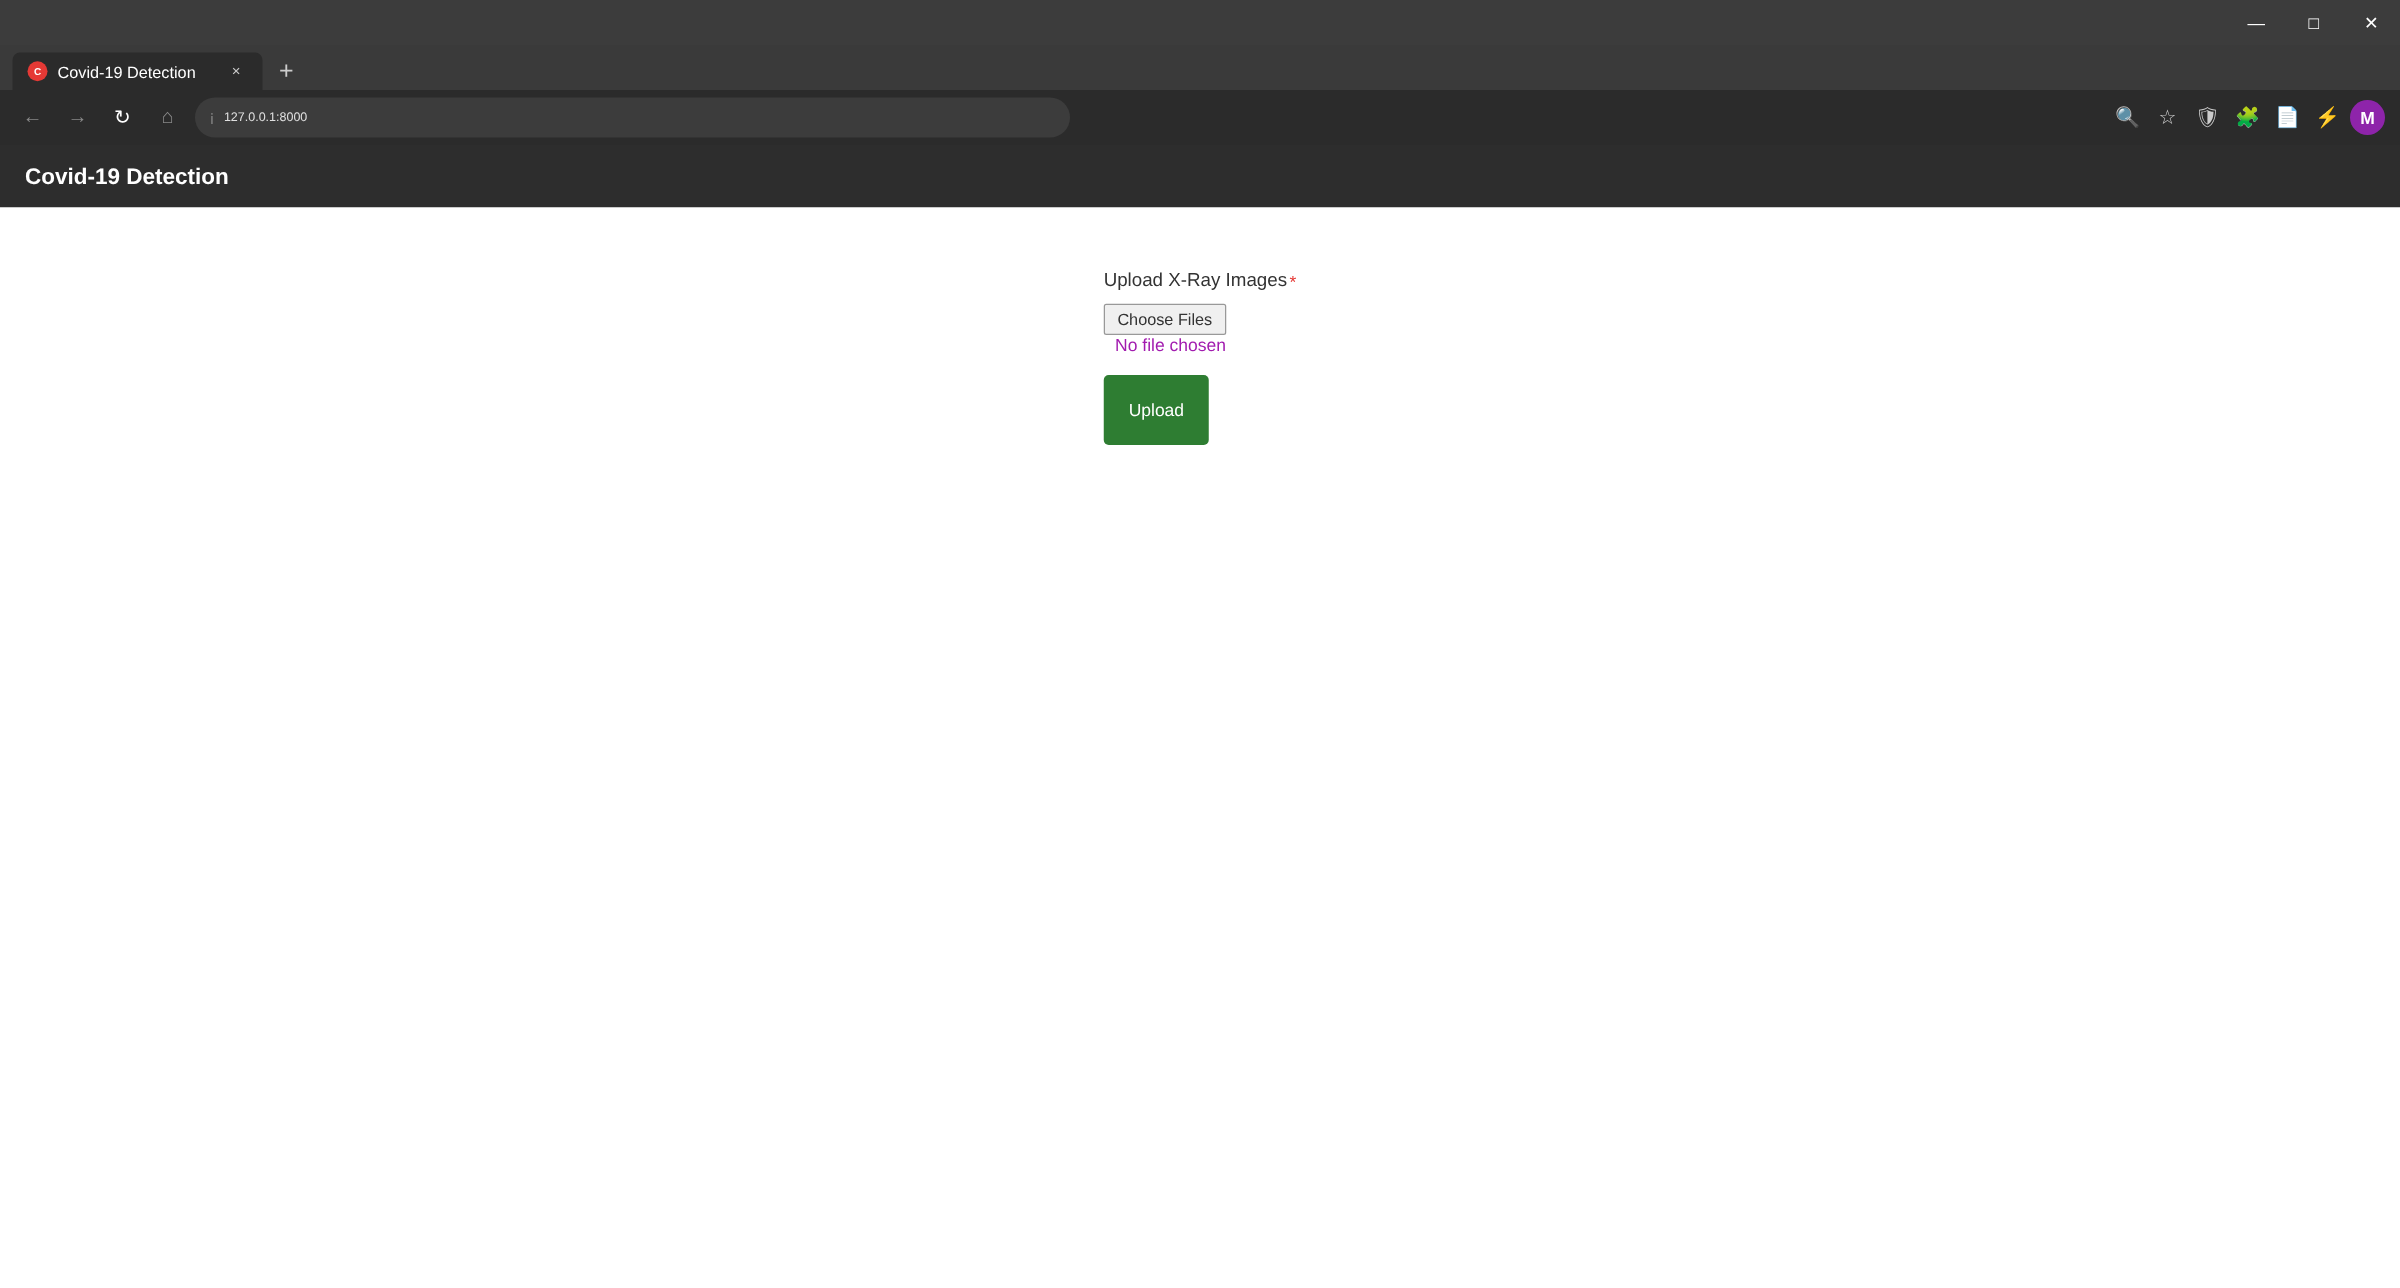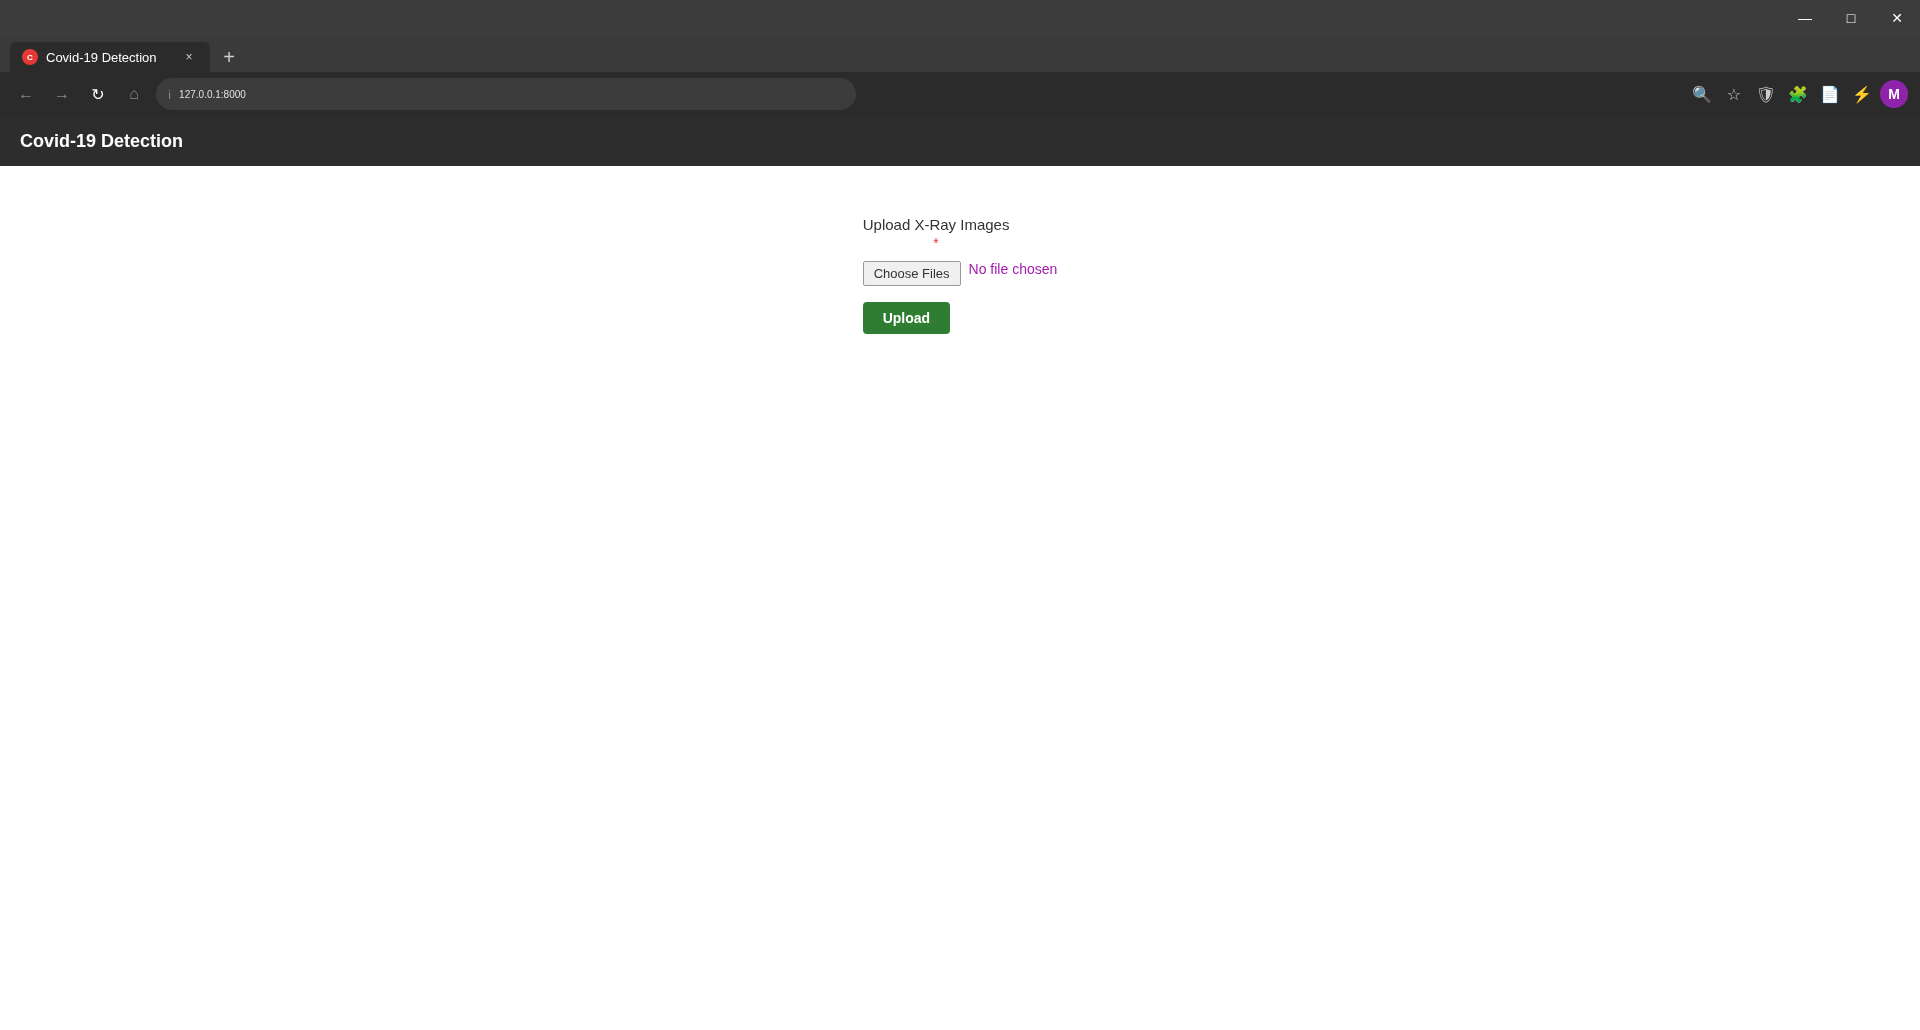--- a/index.html
+++ b/index.html
@@ -228,33 +228,33 @@
       margin-top: 10px;
     }
 
     .form-label {
       font-size: 15px;
       color: #333;
       margin-bottom: 10px;
       display: flex;
       align-items: center;
       gap: 2px;
-      flex-direction: column;
     }
 
     .required-star {
       color: #e53935;
       font-size: 14px;
     }
 
     .file-input-row {
       display: flex;
-      align-items: flex-start;
+      align-items: flex-end;
       gap: 0;
       margin-bottom: 16px;
+      flex-direction: column;
     }
 
     .choose-files-btn {
       padding: 4px 10px;
       background: #f0f0f0;
       border: 1px solid #999;
       border-radius: 2px;
       font-size: 13px;
       color: #333;
       cursor: pointer;
@@ -265,23 +265,23 @@
     .no-file-text {
       font-size: 14px;
       color: #a21caf;
       margin-left: 8px;
     }
 
     .upload-btn {
       background: #2e7d32;
       color: #ffffff;
       border: none;
-      padding: 8px 20px;
-      font-size: 14px;
-      font-weight: 700;
+      padding: 20px 20px;
+      font-size: 14px;
+      font-weight: 400;
       border-radius: 4px;
       cursor: pointer;
       font-family: Arial, sans-serif;
     }
   </style>
 </head>
 <body>
 
 <div>
 

